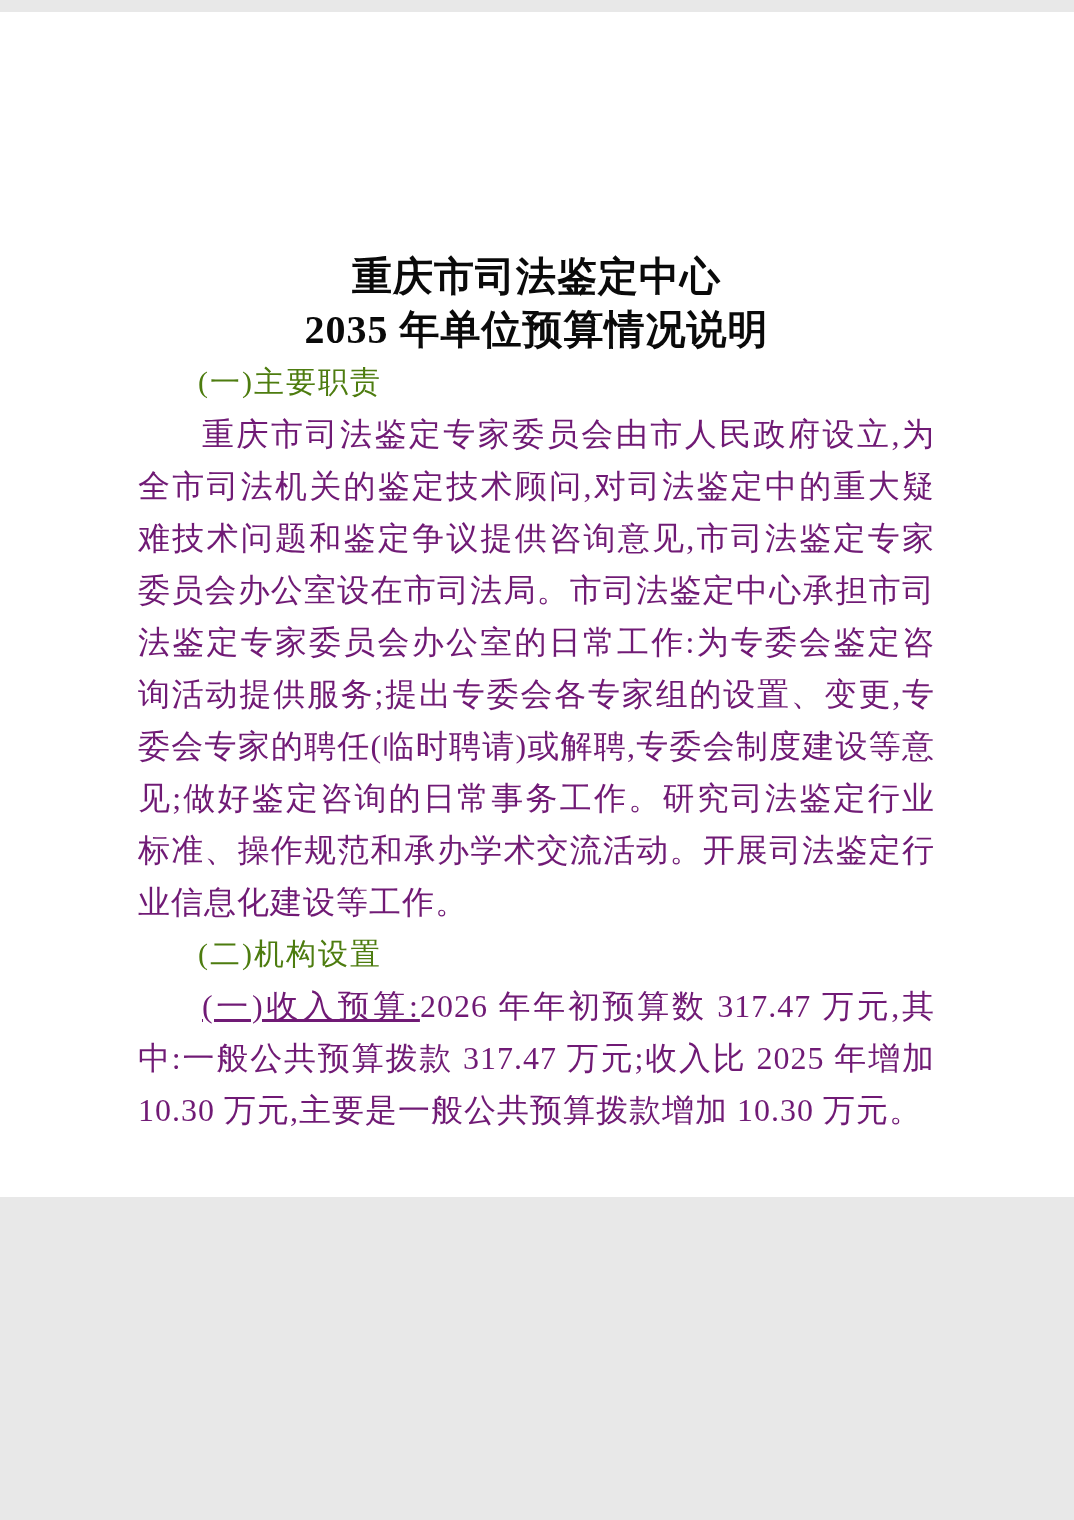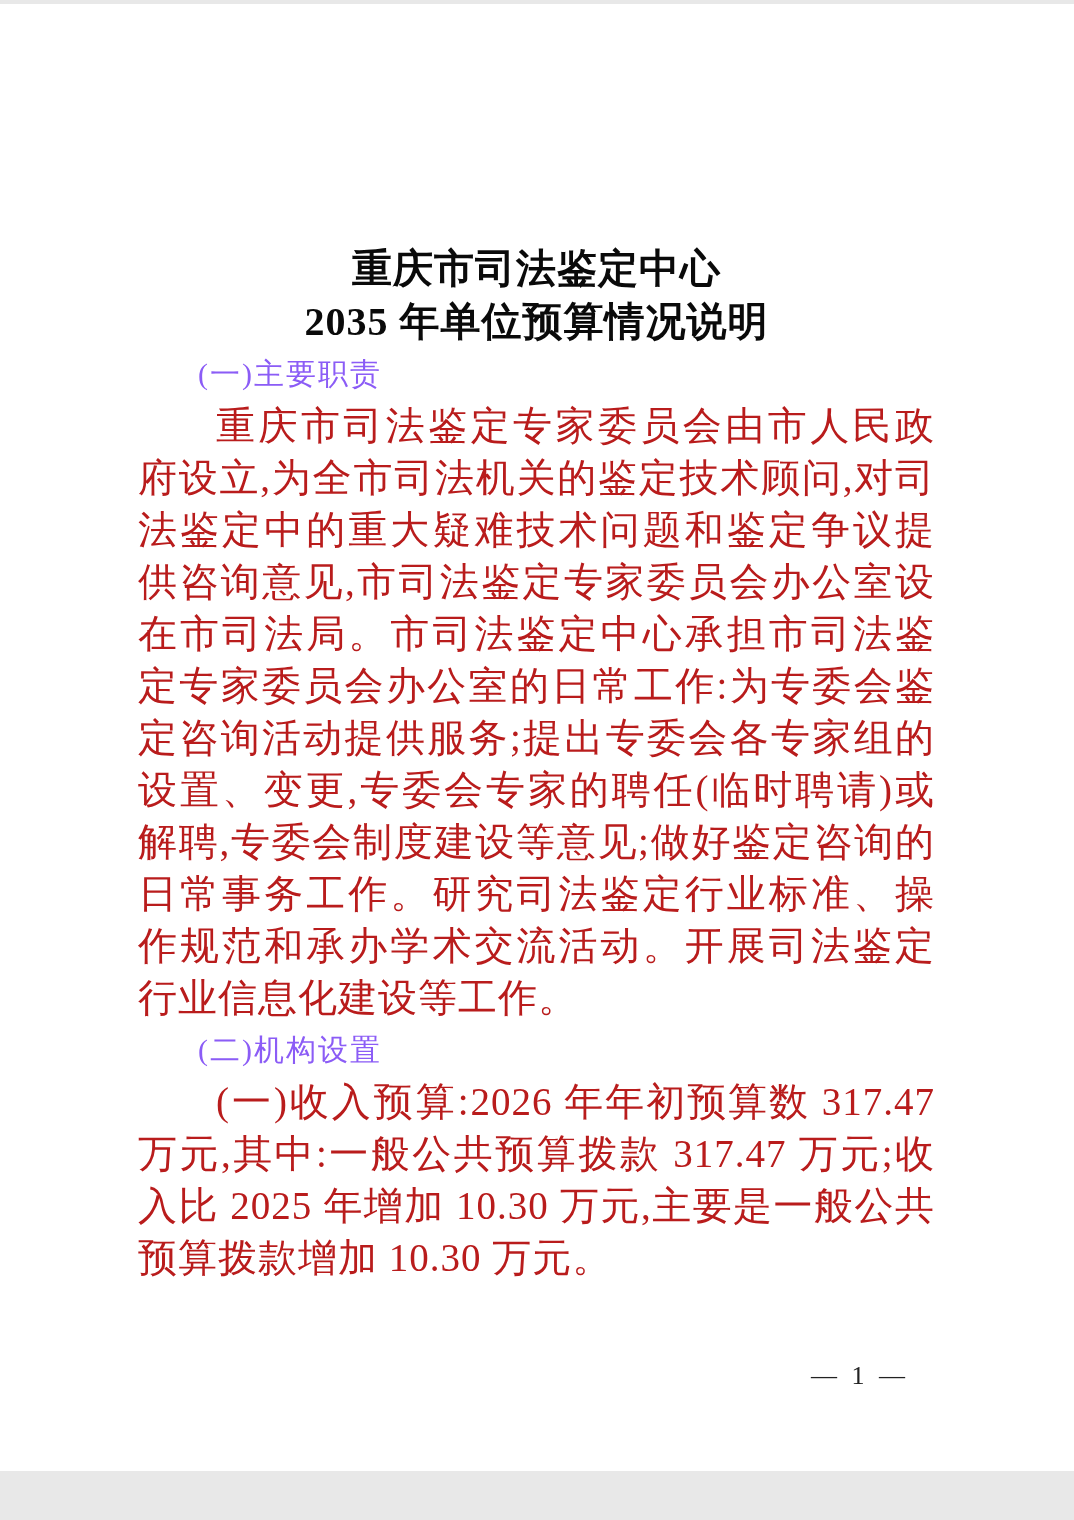--- a/index.html
+++ b/index.html
@@ -4,22 +4,22 @@
 <style>
   * { margin: 0; padding: 0; box-sizing: border-box; }
 
   html, body {
     background: #e8e8e8;
   }
 
   .page {
     position: relative;
     width: 1074px;
-    height: 1467px;
-    margin: 4px auto;
+    height: 1185px;
+    margin: 12px auto;
     background: #ffffff;
     color: #111111;
     overflow: hidden;
     font-family: "Liberation Serif", "DejaVu Serif", serif;
   }
 
   .content {
     position: absolute;
     left: 138px;
     top: 0;
@@ -53,40 +53,41 @@
   .h-section.first { margin-top: 60px; }
 
   
   .h-sub {
     font-family: "Liberation Serif", "DejaVu Serif", serif;
     font-weight: 500;
     font-size: 30px;
     line-height: 52px;
     text-indent: 2em;
     letter-spacing: 2px;
-    color: #8b5cf6;
+    color: #4d7c0f;
   }
 
   
   .para {
     font-family: "Liberation Serif", "DejaVu Serif", serif;
     font-weight: 400;
-    font-size: 39px;
+    font-size: 32px;
     line-height: 52px;
     text-indent: 2em;
     text-align: justify;
     text-justify: inter-ideograph;
     letter-spacing: 1px;
-    color: #b91c1c;
+    color: #701a75;
   }
 
   
   .lead-kaiti {
     font-weight: 500;
     letter-spacing: 2px;
+    text-decoration: underline;
   }
 
   
   .page-number {
     position: absolute;
     top: 1358px;
     right: 165px;
     font-family: "Liberation Serif", "DejaVu Serif", serif;
     font-size: 26px;
     line-height: 28px;

